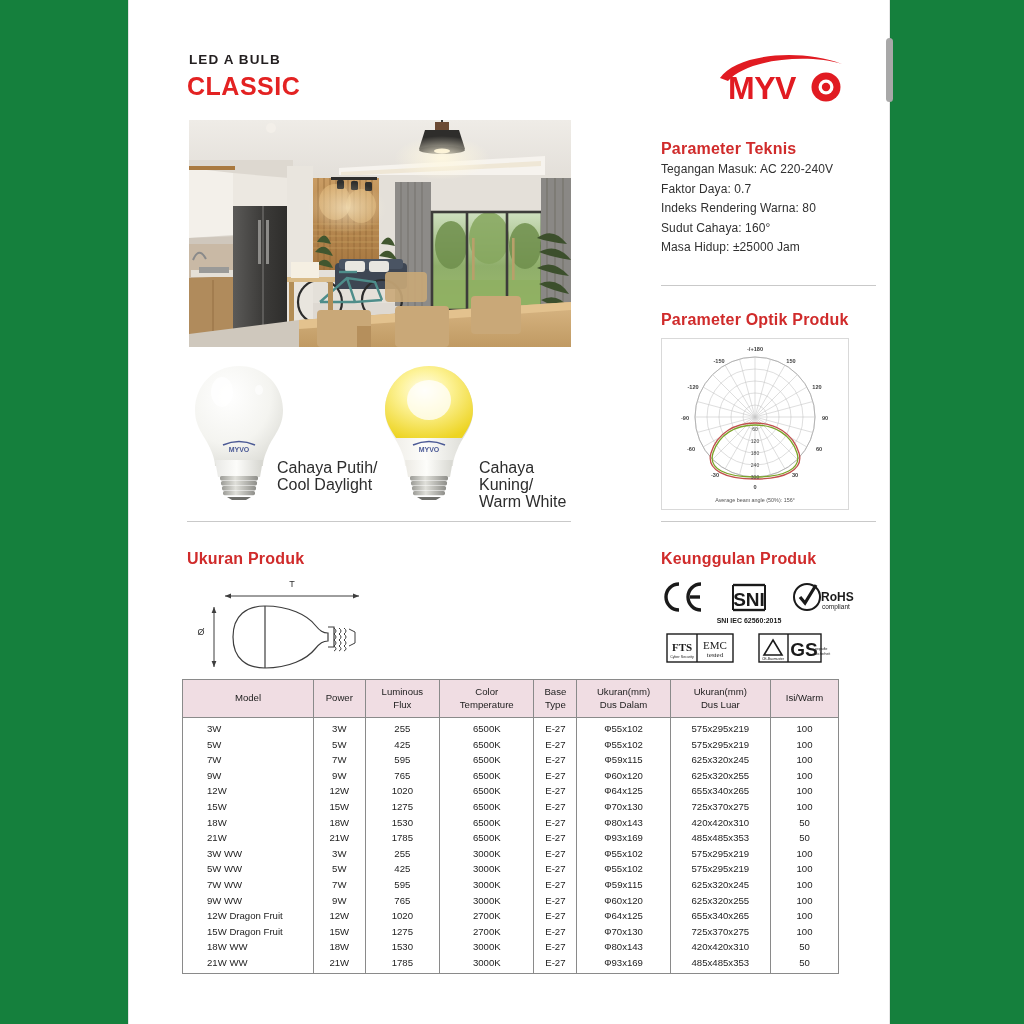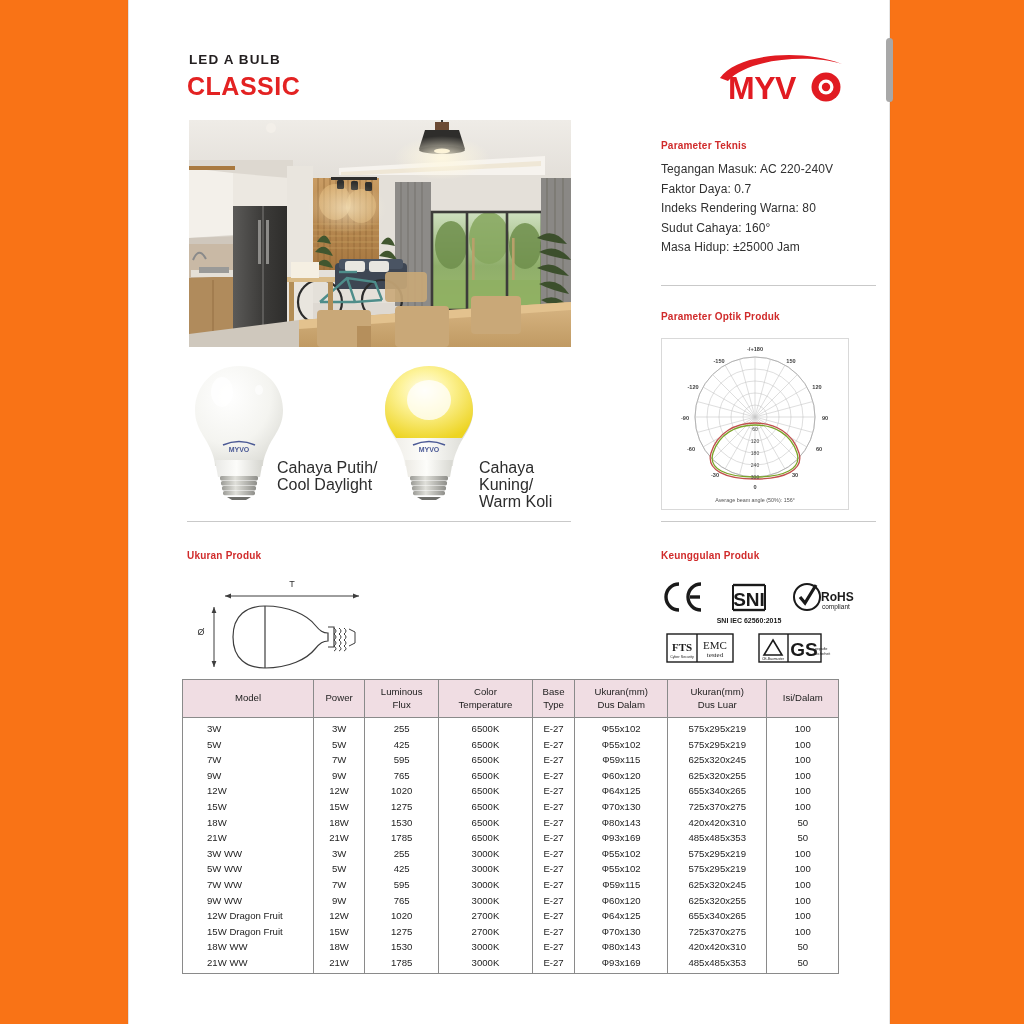--- a/index.html
+++ b/index.html
@@ -2,21 +2,21 @@
 <html><head>
 <meta charset="utf-8">
 <style>
   html,body{margin:0;padding:0;}
   body{
     width:1024px;height:1024px;overflow:hidden;
     background:#f2f2f2;
     font-family:"Liberation Sans", sans-serif;
     -webkit-font-smoothing:antialiased;
   }
-  .viewport{position:relative;width:1024px;height:1024px;background:#f97316;}
+  .viewport{position:relative;width:1024px;height:1024px;background:#15803d;}
 
   
   .sheet{
     position:absolute;left:128px;top:0;width:760px;height:1024px;
     background:#ffffff;
     border-left:1px solid #e3e3e3;border-right:1px solid #e6e6e6;
     box-shadow:0 0 2px rgba(0,0,0,.05);
   }
   .page-inner{position:absolute;left:0;top:0;width:760px;height:1024px;}
 
@@ -37,21 +37,21 @@
 
   
   .bulbs{position:absolute;left:60px;top:360px;width:382px;height:148px;}
   .bulb-wrap{position:absolute;top:0;width:100px;height:140px;}
   .bulb-cap{position:absolute;font-size:16px;color:#2d2d2d;line-height:17px;}
 
   
   .divider{position:absolute;height:1px;background:#c9c9c9;}
 
   
-  .sec-title{position:absolute;font-size:10px;font-weight:bold;color:#d02b2b;letter-spacing:.2px;}
+  .sec-title{position:absolute;font-size:16px;font-weight:bold;color:#d02b2b;letter-spacing:.2px;}
 
   
   .dims{position:absolute;left:60px;top:575px;width:310px;height:95px;}
 
   
   .spec-list{position:absolute;left:532px;top:160px;width:215px;}
   .spec-list div{font-size:12px;color:#303030;line-height:19.5px;letter-spacing:.1px;}
 
   .polar{position:absolute;left:532px;top:338px;width:190px;height:172px;}
   .polar-box{position:absolute;left:0;top:0;width:186px;height:170px;border:1px solid #d9d9d9;background:#fff;}
@@ -350,21 +350,21 @@
             </g>
             <path d="M38 137 L62 137 L57 140 L43 140 Z" fill="#6f6f6b"></path>
             <g opacity="0.9">
               <path d="M34 85 q16 -7 32 0" stroke="#3a4a8c" stroke-width="1.6" fill="none"></path>
               <text x="50" y="92" fill="#3a4a8c" font-family="Liberation Sans, sans-serif" font-size="7" font-weight="bold" text-anchor="middle">MYVO</text>
             </g>
           </svg>
         </div>
         <div class="bulb-cap" style="left:278px;top:99px;margin-left:12px;">
           <div>Cahaya Kuning/</div>
-          <div>Warm Koli</div>
+          <div>Warm White</div>
         </div>
       </div>
 
       <div class="divider" style="left:58px;top:521px;width:384px;"></div>
       <div class="divider" style="left:532px;top:521px;width:215px;"></div>
       <div class="divider" style="left:532px;top:285px;width:215px;"></div>
 
       <div class="sec-title" style="left:58px;top:550px;">Ukuran Produk</div>
 
       <div class="dims">
@@ -534,21 +534,21 @@
             </th>
             <th>
               <span>Ukuran(mm)</span><br>
               <span>Dus Dalam</span>
             </th>
             <th>
               <span>Ukuran(mm)</span><br>
               <span>Dus Luar</span>
             </th>
             <th>
-              <span>Isi/Dalam</span>
+              <span>Isi/Warm</span>
             </th>
           </tr>
         </thead>
         <tbody id="tbody">
             <tr>
               <td class="model">3W</td>
               <td>3W</td>
               <td>255</td>
               <td>6500K</td>
               <td>E-27</td>

